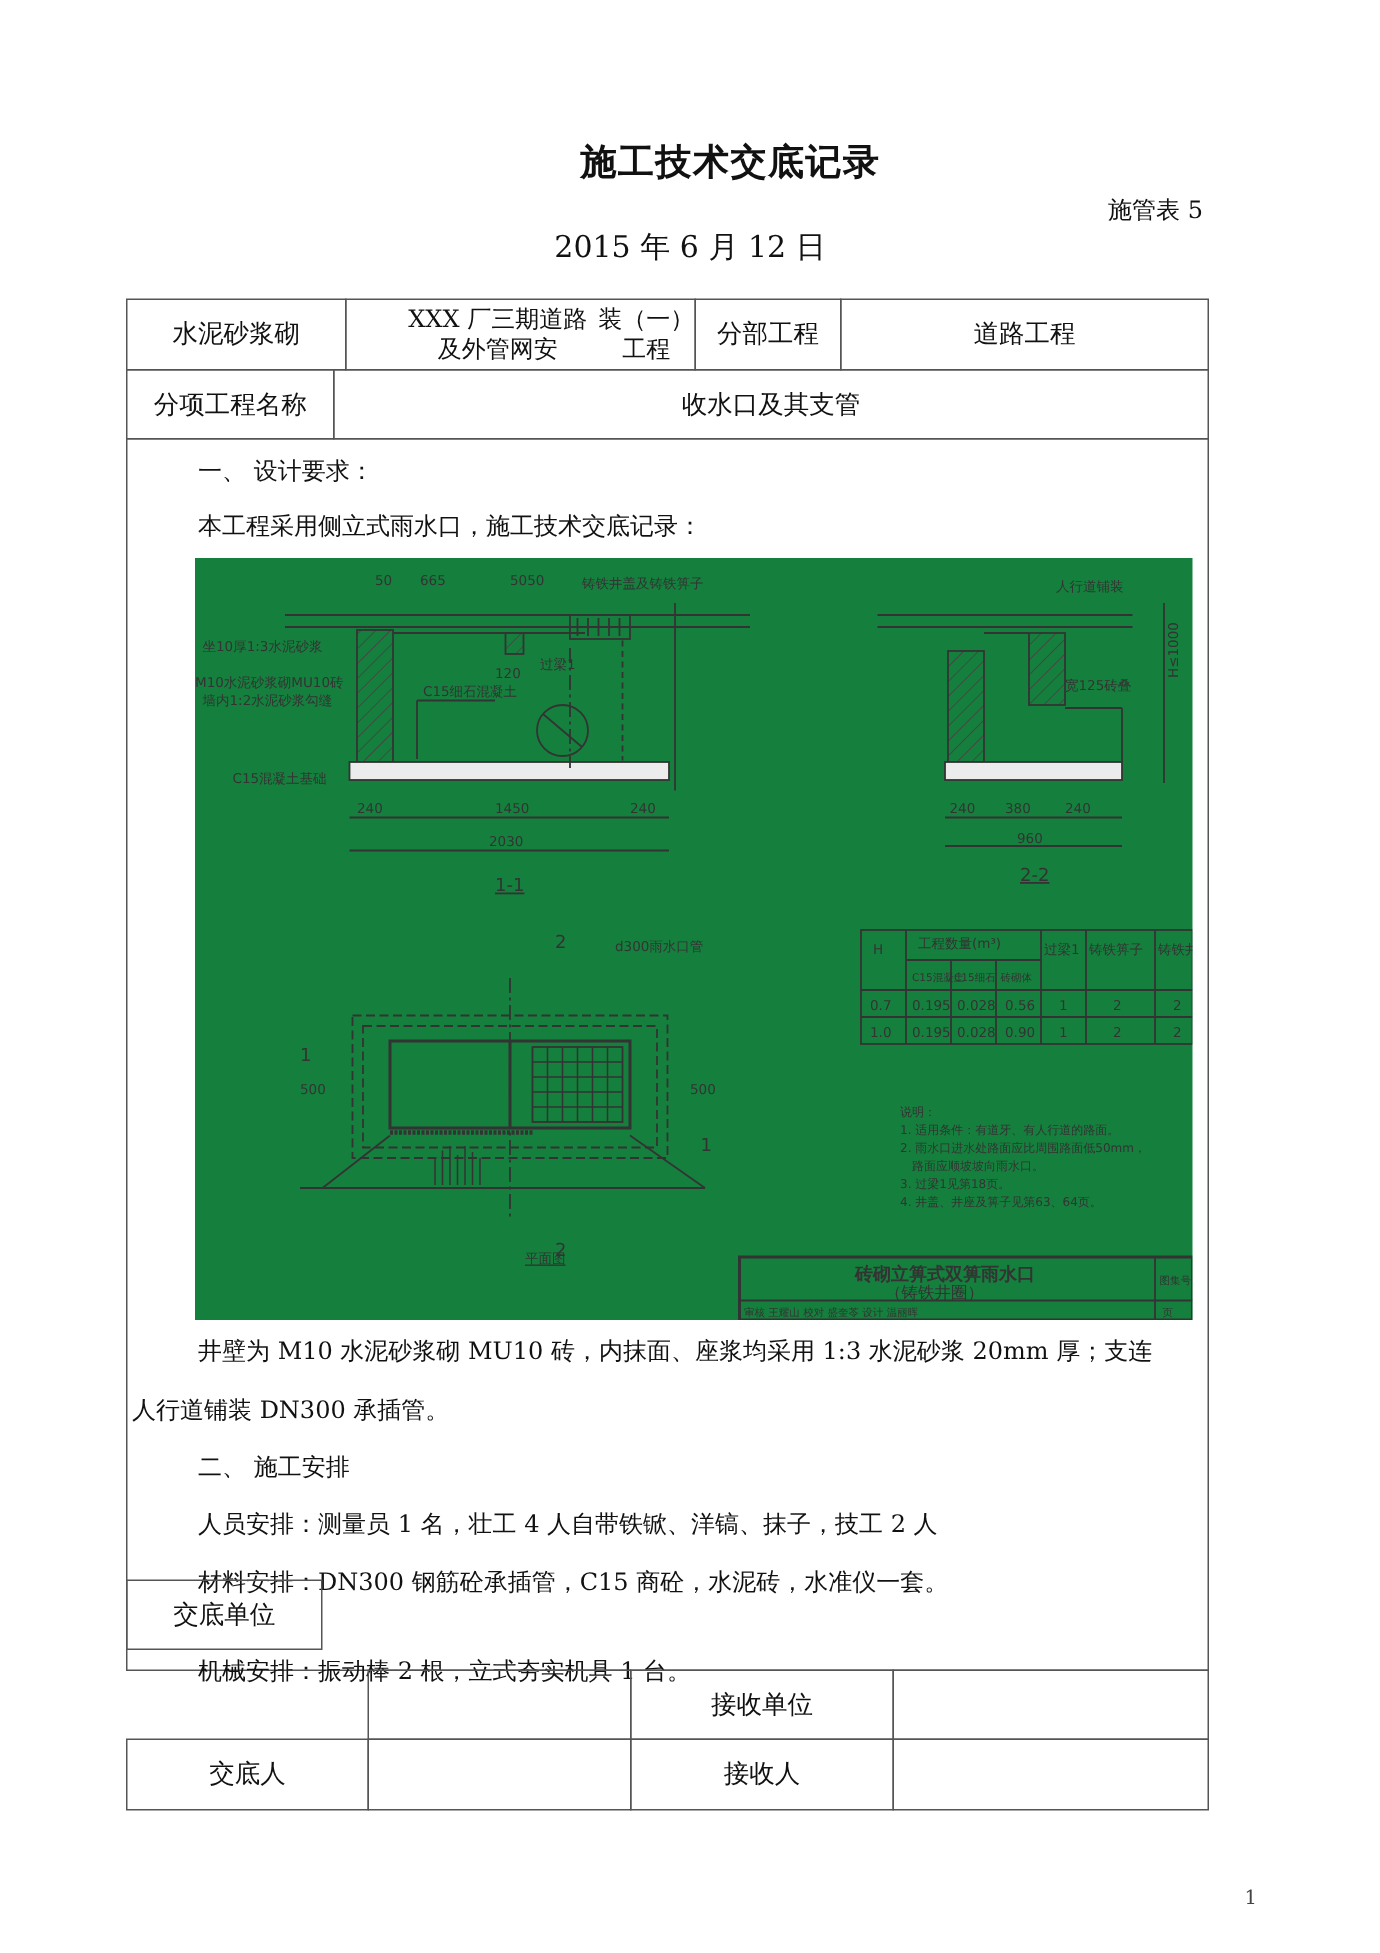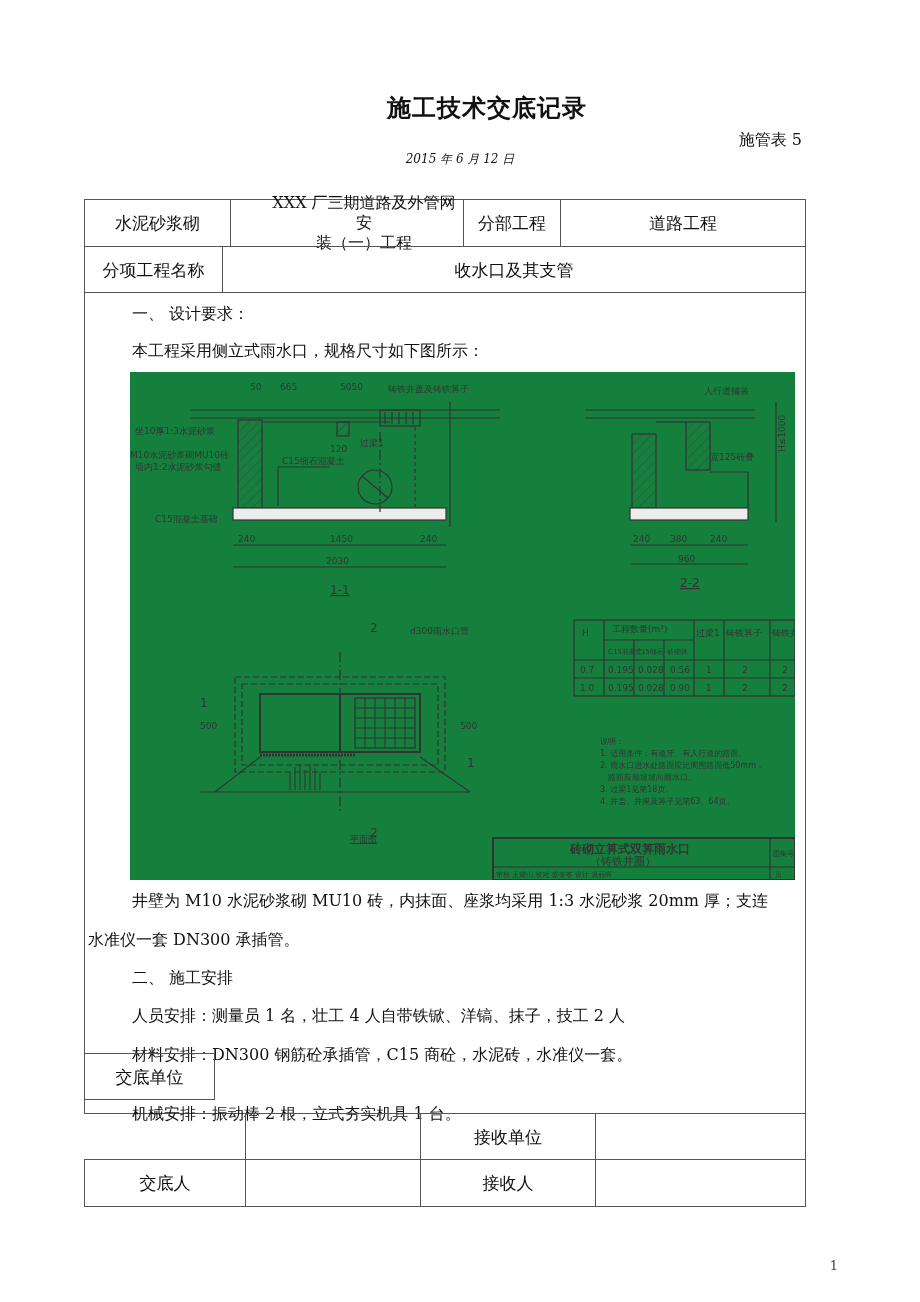--- a/index.html
+++ b/index.html
@@ -2,62 +2,62 @@
 <html><head>
 <meta charset="utf-8">
 <style>
   html, body { margin: 0; padding: 0; background: #ffffff; }
   body { width: 920px; height: 1302px; position: relative; overflow: hidden;
          font-family: "DejaVu Serif", "Liberation Serif", serif; color: #111; }
   .abs { position: absolute; }
   .title { left: 0; width: 920px; top: 92px; text-align: center; font-size: 24px; font-weight: bold;
            font-family: "DejaVu Sans", "Liberation Sans", sans-serif; letter-spacing: 1px; margin-left: 27px; }
   .formno { right: 118px; top: 130px; font-size: 16px; }
-  .date { left: 0; width: 920px; top: 151px; text-align: center; font-size: 12px; font-style: italic; }
+  .date { left: 0; width: 920px; top: 151px; text-align: center; font-size: 20px; }
   .cell { position: absolute; border: 1px solid #555; box-sizing: border-box;
           display: flex; align-items: center; justify-content: center; text-align: center;
           font-size: 17px; line-height: 22px; }
   .para { position: absolute; font-size: 16px; white-space: nowrap; }
   .drawing { position: absolute; left: 130px; top: 372px; width: 665px; height: 508px; background: #15803d; overflow: hidden; }
   .drawing svg { width: 665px; height: 508px; display: block; }
   .dtext { font-family: "DejaVu Sans", "Liberation Sans", sans-serif; fill: #333; }
   .pageno { right: 82px; top: 1258px; font-size: 13px; color: #444; }
 </style>
 </head>
 <body>
 
 <div class="abs title">施工技术交底记录</div>
 <div class="abs formno">施管表 5</div>
 <div class="abs date">2015 年 6 月 12 日</div>
 
 <div class="cell" style="left:84px;top:199px;width:147px;height:48px;">
     <span>水泥砂浆砌</span>
   </div>
-<div class="cell" style="left:230px;top:199px;width:234px;height:48px;flex-direction:column;font-size:16px;line-height:20px;padding-left:34px;">
+<div class="cell" style="left:230px;top:199px;width:234px;height:48px;flex-direction:row;font-size:16px;line-height:20px;padding-left:34px;">
   <span>XXX 厂三期道路及外管网安</span>
   <span>装（一）工程</span>
 </div>
 <div class="cell" style="left:463px;top:199px;width:98px;height:48px;">
     <span>分部工程</span>
   </div>
 <div class="cell" style="left:560px;top:199px;width:246px;height:48px;">
     <span>道路工程</span>
   </div>
 
 <div class="cell" style="left:84px;top:246px;width:139px;height:47px;">
     <span>分项工程名称</span>
   </div>
 <div class="cell" style="left:222px;top:246px;width:584px;height:47px;">
     <span>收水口及其支管</span>
   </div>
 
 <div class="abs" style="left:84px;top:292px;width:722px;height:822px;border:1px solid #555;box-sizing:border-box;"></div>
 
 <div class="para" style="left:132px;top:304px;">一、  设计要求：</div>
-<div class="para" style="left:132px;top:341px;">本工程采用侧立式雨水口，规格尺寸如下图所示：</div>
+<div class="para" style="left:132px;top:341px;">本工程采用侧立式雨水口，施工技术交底记录：</div>
 
 <div class="drawing">
   <svg viewBox="0 0 665 508" xmlns="http://www.w3.org/2000/svg">
     <defs>
       <pattern id="hatch" width="7" height="7" patternUnits="userSpaceOnUse" patternTransform="rotate(45)">
         <line x1="0" y1="0" x2="0" y2="7" stroke="#444" stroke-width="1.2"></line>
       </pattern>
     </defs>
     <g stroke="#333" fill="none" stroke-width="1.2">
 
@@ -206,21 +206,21 @@
       <text x="440" y="481" font-size="12" font-weight="bold">砖砌立箅式双箅雨水口</text>
       <text x="460" y="493" font-size="11">（铸铁井圈）</text>
       <text x="643" y="484" font-size="7">图集号</text>
       <text x="366" y="505" font-size="7">审核 王耀山    校对 盛奎苓    设计 温丽晖</text>
       <text x="645" y="505" font-size="7">页</text>
     </g>
   </svg>
 </div>
 
 <div class="para" style="left:132px;top:891px;">井壁为 M10 水泥砂浆砌 MU10 砖，内抹面、座浆均采用 1:3 水泥砂浆 20mm 厚；支连</div>
-<div class="para" style="left:88px;top:930px;">水准仪一套 DN300 承插管。</div>
+<div class="para" style="left:88px;top:930px;">人行道铺装 DN300 承插管。</div>
 <div class="para" style="left:132px;top:968px;">二、  施工安排</div>
 <div class="para" style="left:132px;top:1006px;">人员安排：测量员 1 名，壮工 4 人自带铁锨、洋镐、抹子，技工 2 人</div>
 <div class="para" style="left:132px;top:1045px;">材料安排：DN300 钢筋砼承插管，C15 商砼，水泥砖，水准仪一套。</div>
 <div class="para" style="left:132px;top:1084px;margin-top:20px;">机械安排：振动棒 2 根，立式夯实机具 1 台。</div>
 
 <div class="cell" style="left:84px;top:1053px;width:131px;height:47px;">
     <span>交底单位</span>
   </div>
 <div class="cell" style="left:245px;top:1113px;width:176px;height:47px;">
     <span></span>

